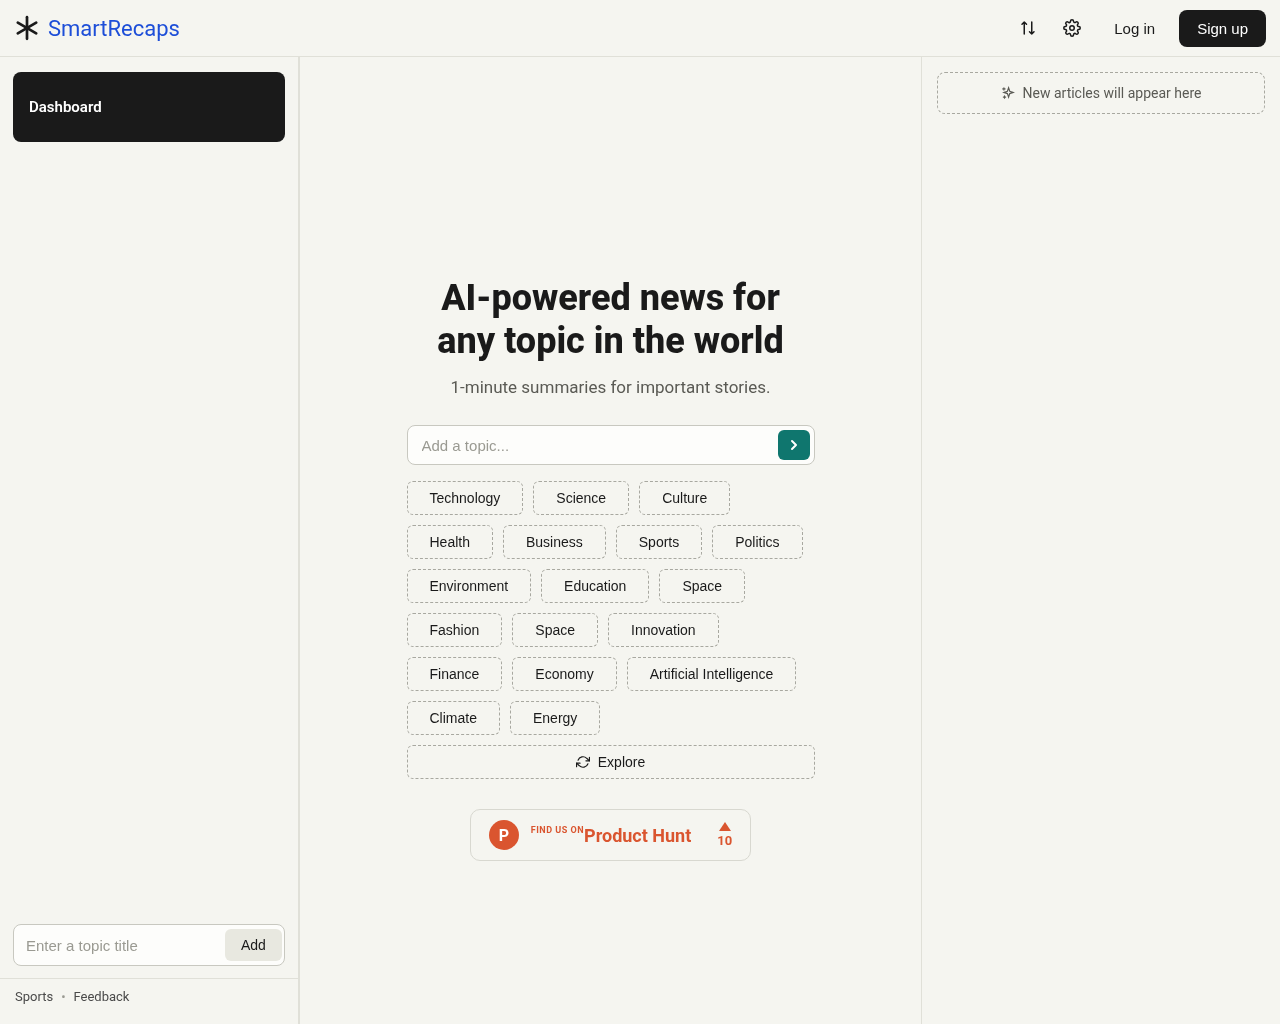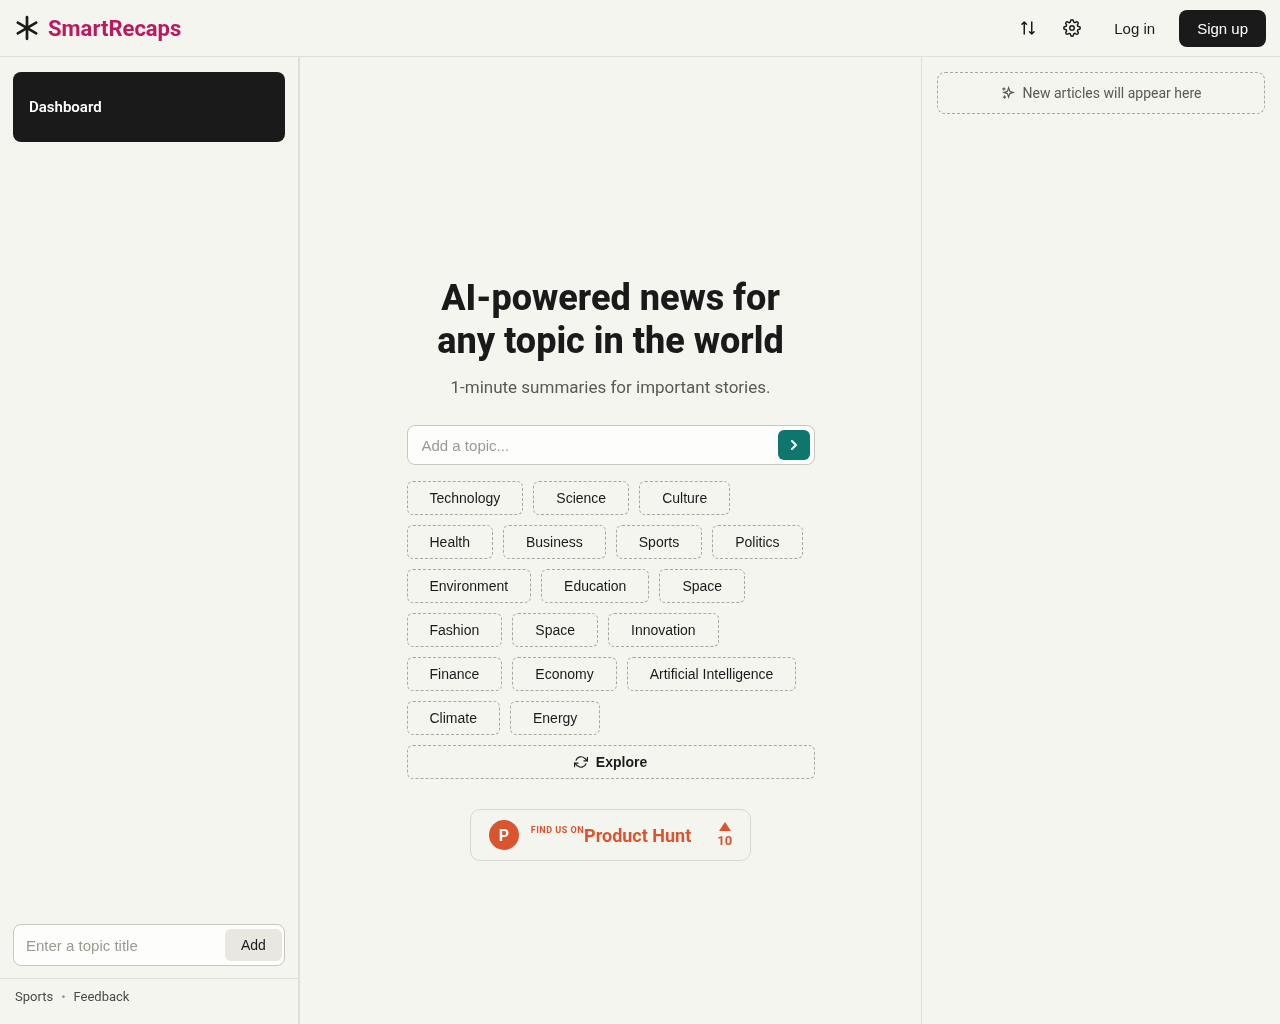--- a/index.html
+++ b/index.html
@@ -32,22 +32,22 @@
       gap: 8px;
     }
     
     .logo-icon {
       width: 26px;
       height: 26px;
     }
     
     .logo-text {
       font-size: 22px;
-      font-weight: 700;
-      color: #be185d;
+      font-weight: 400;
+      color: #1d4ed8;
     }
     
     .header-spacer {
       flex: 1;
     }
     
     .header-actions {
       display: flex;
       align-items: center;
       gap: 8px;
@@ -260,21 +260,20 @@
       padding: 8px 22px;
       border-radius: 6px;
       font-size: 14px;
       color: #1a1a1a;
       cursor: pointer;
       display: flex;
       align-items: center;
       justify-content: center;
       gap: 8px;
       margin-bottom: 30px;
-      font-weight: bold;
     }
     
     .ph-badge {
       display: flex;
       align-items: center;
       border: 1px solid #d8d8d0;
       border-radius: 10px;
       padding: 10px 18px;
       gap: 12px;
       background: #f5f5f0;

